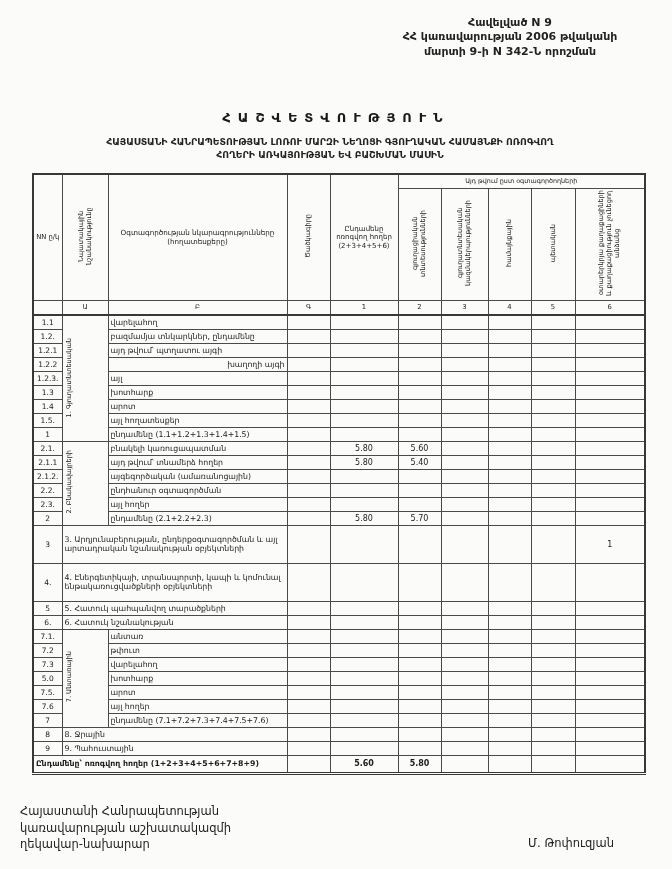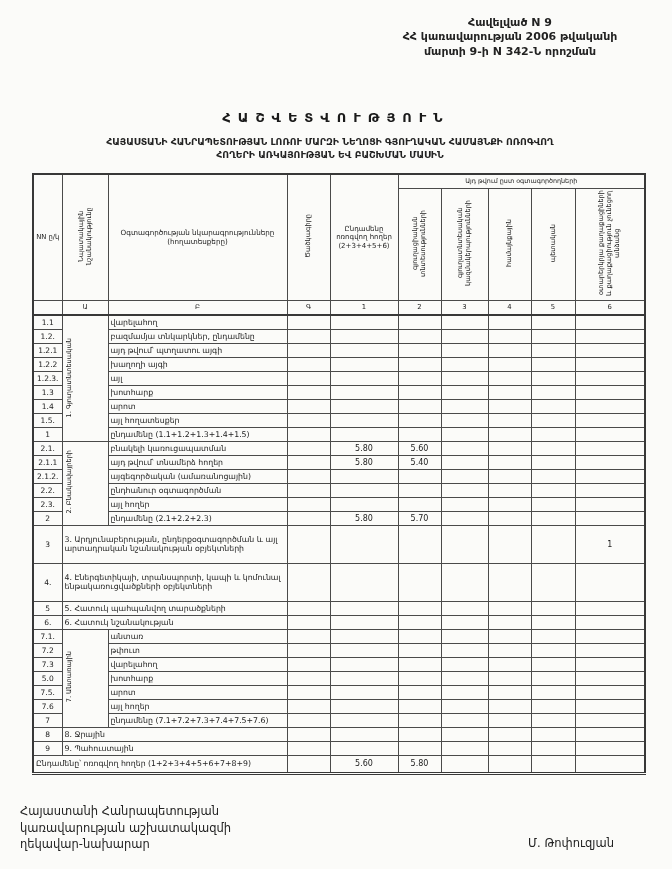--- a/index.html
+++ b/index.html
@@ -34,25 +34,25 @@
   table.report thead th{font-weight:normal;text-align:center;font-size:6.8px;line-height:1.15;}
   table.report thead{border-bottom:2px solid #383838;}
   .vert{
     writing-mode:vertical-rl;transform:rotate(180deg);
     margin:0 auto;max-height:108px;font-size:6.6px;line-height:1.25;
     white-space:normal;display:inline-block;
   }
   .numrow th{height:13px;font-size:7.5px;}
   td.cnum{text-align:center;font-size:7.5px;white-space:nowrap;}
   td.cdesc{font-size:7.8px;}
-  td.cdesc.center{text-align:left;}
+  td.cdesc.center{text-align:right;}
   td.cval{text-align:center;font-size:8px;}
   tr.rtotal td{border-top:1.5px solid #383838;}
   tr.rsec td{border-top:1.5px solid #383838;}
-  table.report tbody tr:last-child td{border-bottom:3px double #383838;}
+  table.report tbody tr:last-child td{border-bottom:3px double #383838;font-weight:bold;}
   .footer-office{
     position:absolute;top:803px;left:20px;
     font-size:11.5px;line-height:1.45;color:#222;
   }
   .signature{
     position:absolute;top:836px;left:528px;
     font-size:11.5px;color:#222;
   }
 </style>
 </head>

